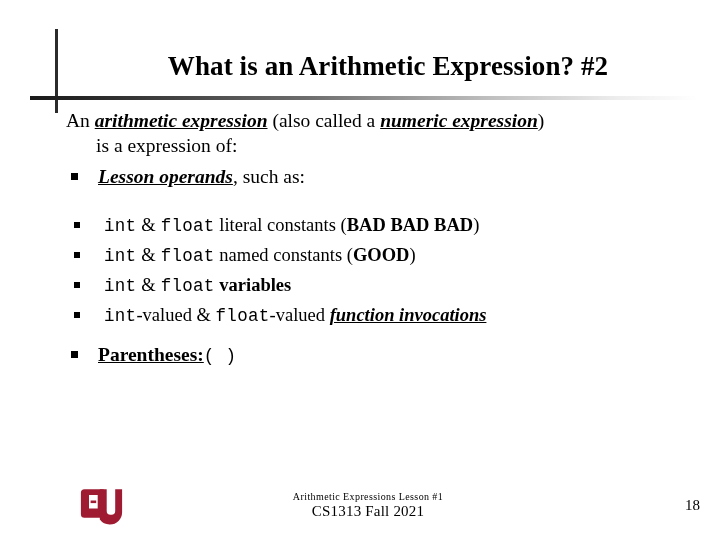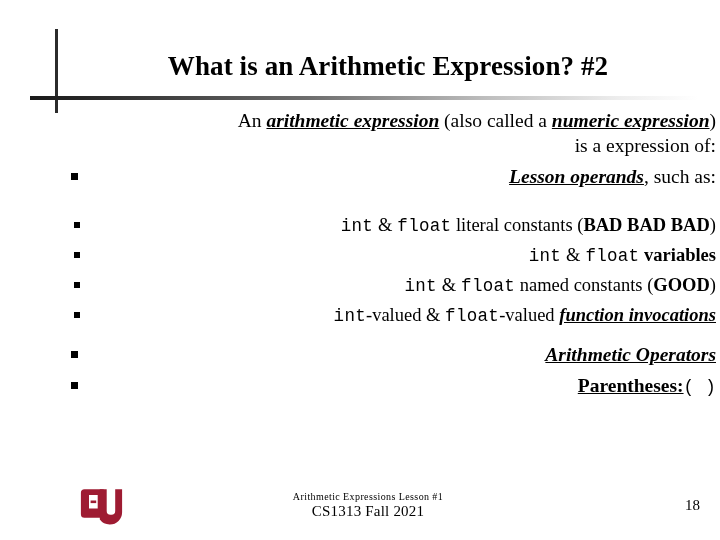--- a/index.html
+++ b/index.html
@@ -54,21 +54,20 @@
     letter-spacing: 0.1px;
     white-space: nowrap;
   }
 
   
   .body {
     position: absolute;
     left: 58px;
     top: 108px;
     width: 650px;
-    text-align: right;
   }
 
   .lead {
     font-size: 19.5px;
     line-height: 25px;
     margin: 0;
     text-indent: 0;
   }
   .lead .cont {
     display: block;
@@ -193,38 +192,37 @@
 
     <div class="sublist">
 
       <div class="lvl2">
         <span class="bullet"></span>
         <span class="mono">int</span><span class="sp"> &amp; </span><span class="mono">float</span><span> literal constants (</span><span class="b">BAD BAD BAD</span><span>)</span>
       </div>
 
       <div class="lvl2">
         <span class="bullet"></span>
+        <span class="mono">int</span><span class="sp"> &amp; </span><span class="mono">float</span><span> named constants (</span><span class="b">GOOD</span><span>)</span>
+      </div>
+
+      <div class="lvl2">
+        <span class="bullet"></span>
         <span class="mono">int</span><span class="sp"> &amp; </span><span class="mono">float</span><span> </span><span class="b">variables</span>
-      </div>
-
-      <div class="lvl2">
-        <span class="bullet"></span>
-        <span class="mono">int</span><span class="sp"> &amp; </span><span class="mono">float</span><span> named constants (</span><span class="b">GOOD</span><span>)</span>
       </div>
 
       <div class="lvl2">
         <span class="bullet"></span>
         <span class="mono">int</span><span>-valued &amp; </span><span class="mono">float</span><span>-valued </span><span class="biu">function invocations</span>
       </div>
 
     </div>
 
     <div class="lvl1 gap-top">
       <span class="bullet"></span>
-      <span class="biu">Arithmetic Operators</span>
     </div>
 
     <div class="lvl1">
       <span class="bullet"></span>
       <span class="bu">Parentheses:</span><span class="mono">(</span><span class="mono">    </span><span class="mono">)</span>
     </div>
 
   </div>
 
   <svg class="logo" viewBox="0 0 46 42" aria-hidden="true">

